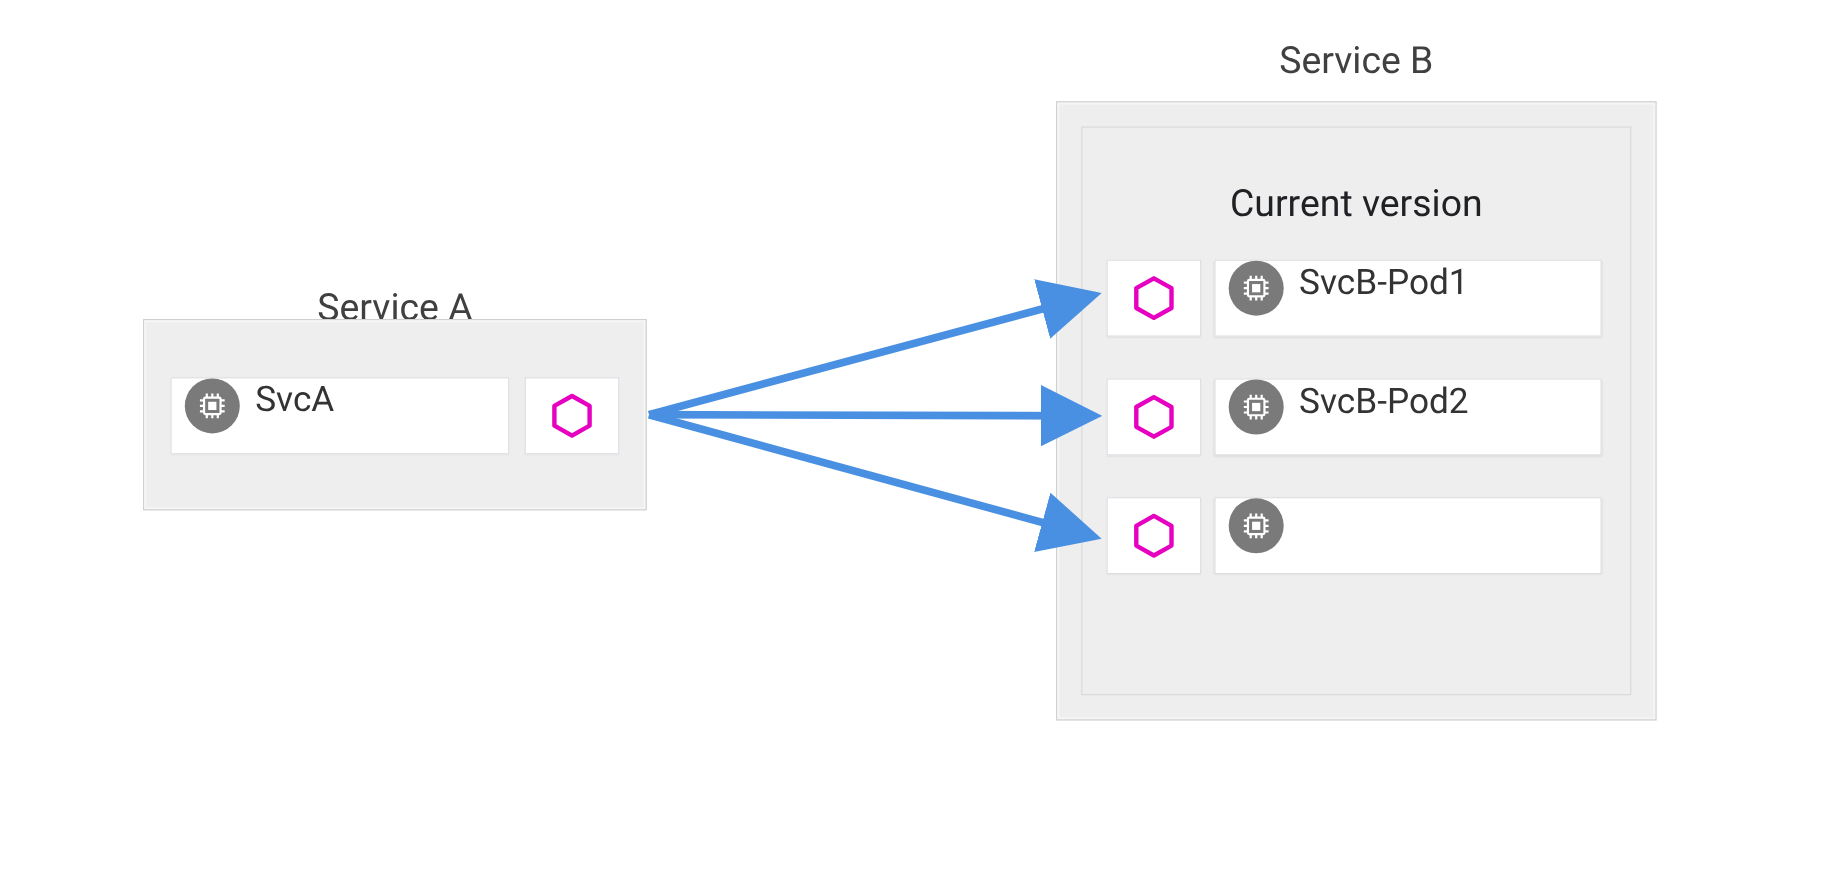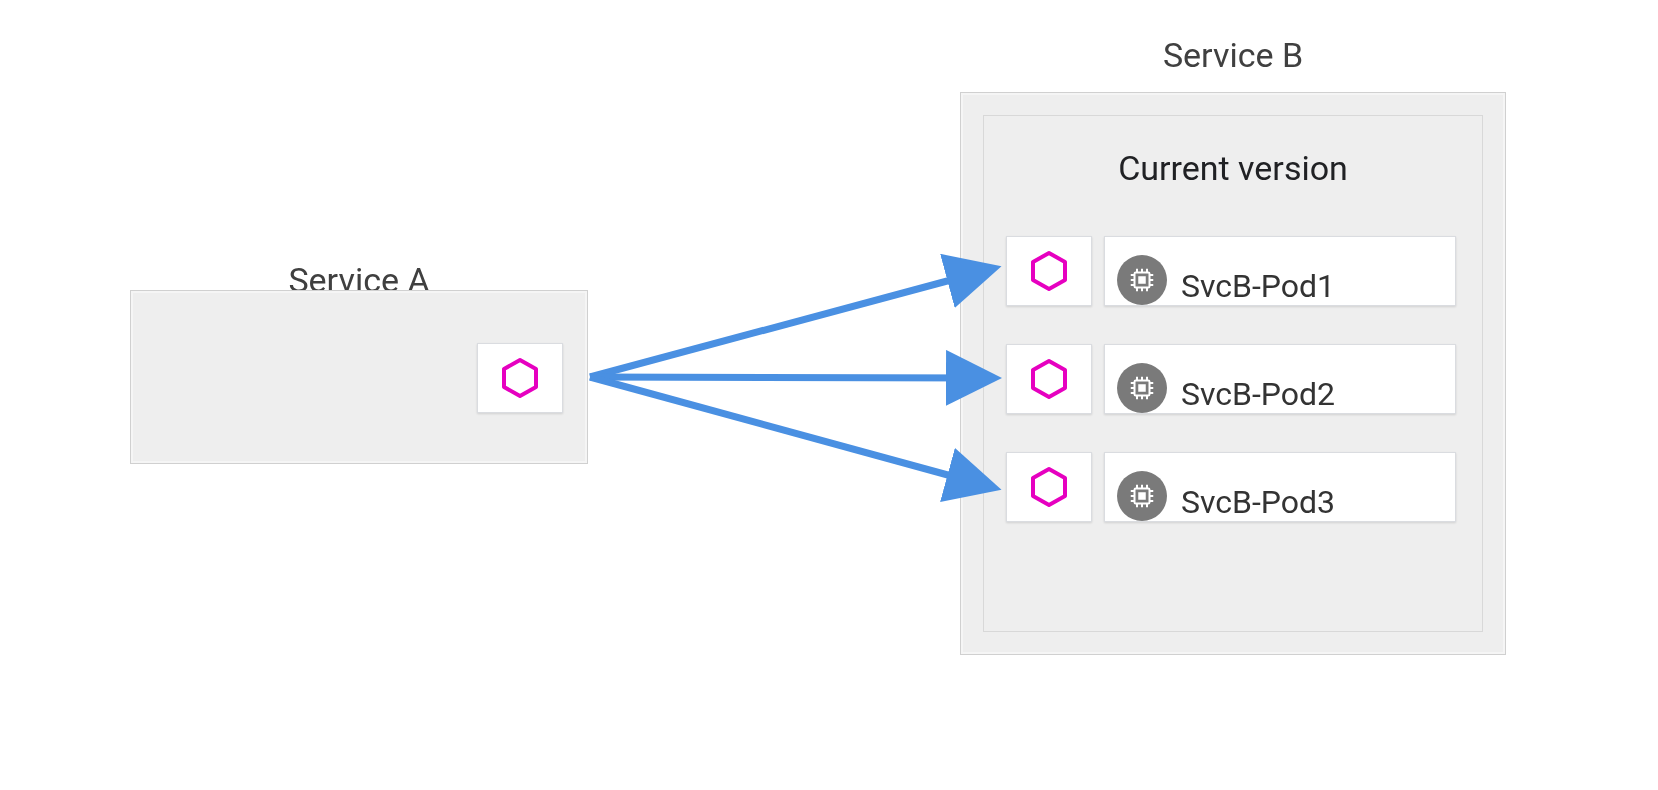--- a/index.html
+++ b/index.html
@@ -29,27 +29,28 @@
       background: #eeeeee;
       border: 1px solid #d8d8d8;
     }
     .inner-title {
       position: absolute;
       font-size: 34px;
       font-weight: 400;
       color: #202124;
       width: 100%;
       text-align: center;
+      margin-top: 17px;
     }
     .card {
       position: absolute;
       background: #fff;
       border: 1px solid #dadce0;
       display: flex;
-      align-items: flex-end;
+      align-items: flex-start;
       box-shadow: 0 1px 2px rgba(0,0,0,0.12);
     }
     .card.pod {
       padding-left: 12px;
     }
     .card-label {
       font-size: 32px;
       color: #333;
       margin-left: 14px;
     }
@@ -79,20 +80,41 @@
       pointer-events: none;
     }
   </style>
 </head>
 <body>
 
 <div class="title" style="left:130px; top:220px; width:458px;margin-top:40px;">Service A</div>
 
 <div class="group-box" style="left:130px; top:290px; width:458px; height:174px;">
 
+  <div class="card pod" style="left:24px; top:52px; width:308px; height:70px;">
+    <div class="chip-circle">
+      <svg width="30" height="30" viewBox="0 0 24 24" fill="none">
+        <rect x="6" y="6" width="12" height="12" rx="1" stroke="#fff" stroke-width="1.6"></rect>
+        <rect x="9" y="9" width="6" height="6" fill="#fff"></rect>
+        <line x1="8" y1="3" x2="8" y2="6" stroke="#fff" stroke-width="1.6"></line>
+        <line x1="12" y1="3" x2="12" y2="6" stroke="#fff" stroke-width="1.6"></line>
+        <line x1="16" y1="3" x2="16" y2="6" stroke="#fff" stroke-width="1.6"></line>
+        <line x1="8" y1="18" x2="8" y2="21" stroke="#fff" stroke-width="1.6"></line>
+        <line x1="12" y1="18" x2="12" y2="21" stroke="#fff" stroke-width="1.6"></line>
+        <line x1="16" y1="18" x2="16" y2="21" stroke="#fff" stroke-width="1.6"></line>
+        <line x1="3" y1="8" x2="6" y2="8" stroke="#fff" stroke-width="1.6"></line>
+        <line x1="3" y1="12" x2="6" y2="12" stroke="#fff" stroke-width="1.6"></line>
+        <line x1="3" y1="16" x2="6" y2="16" stroke="#fff" stroke-width="1.6"></line>
+        <line x1="18" y1="8" x2="21" y2="8" stroke="#fff" stroke-width="1.6"></line>
+        <line x1="18" y1="12" x2="21" y2="12" stroke="#fff" stroke-width="1.6"></line>
+        <line x1="18" y1="16" x2="21" y2="16" stroke="#fff" stroke-width="1.6"></line>
+      </svg>
+    </div>
+    <span class="card-label">SvcA</span>
+  </div>
 
   <div class="hex-cell" style="left:346px; top:52px; width:86px; height:70px;">
     <svg width="44" height="44" viewBox="0 0 44 44">
       <polygon points="22,4 38,13 38,31 22,40 6,31 6,13" fill="none" stroke="#e600c0" stroke-width="4" stroke-linejoin="round"></polygon>
     </svg>
   </div>
 </div>
 
 <div class="title" style="left:960px; top:35px; width:546px;">Service B</div>
 
@@ -172,21 +194,20 @@
             <line x1="12" y1="18" x2="12" y2="21" stroke="#fff" stroke-width="1.6"></line>
             <line x1="16" y1="18" x2="16" y2="21" stroke="#fff" stroke-width="1.6"></line>
           <line x1="3" y1="8" x2="6" y2="8" stroke="#fff" stroke-width="1.6"></line>
             <line x1="3" y1="12" x2="6" y2="12" stroke="#fff" stroke-width="1.6"></line>
             <line x1="3" y1="16" x2="6" y2="16" stroke="#fff" stroke-width="1.6"></line>
           <line x1="18" y1="8" x2="21" y2="8" stroke="#fff" stroke-width="1.6"></line>
             <line x1="18" y1="12" x2="21" y2="12" stroke="#fff" stroke-width="1.6"></line>
             <line x1="18" y1="16" x2="21" y2="16" stroke="#fff" stroke-width="1.6"></line>
         </svg>
       </div>
-      <span class="card-label">SvcB-Pod3</span>
     </div>
   </div>
 </div>
 
 <svg class="arrows" width="1658" height="790">
   <defs>
     <marker id="arrowhead" markerWidth="8" markerHeight="8" refX="6" refY="4" orient="auto">
       <polygon points="0 0, 8 4, 0 8" fill="#4a90e2"></polygon>
     </marker>
   </defs>

